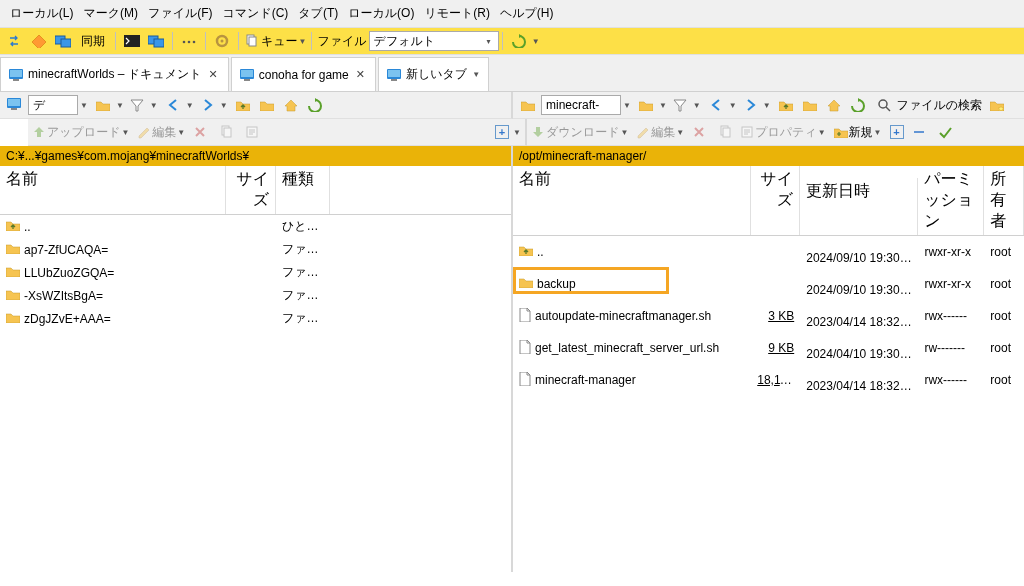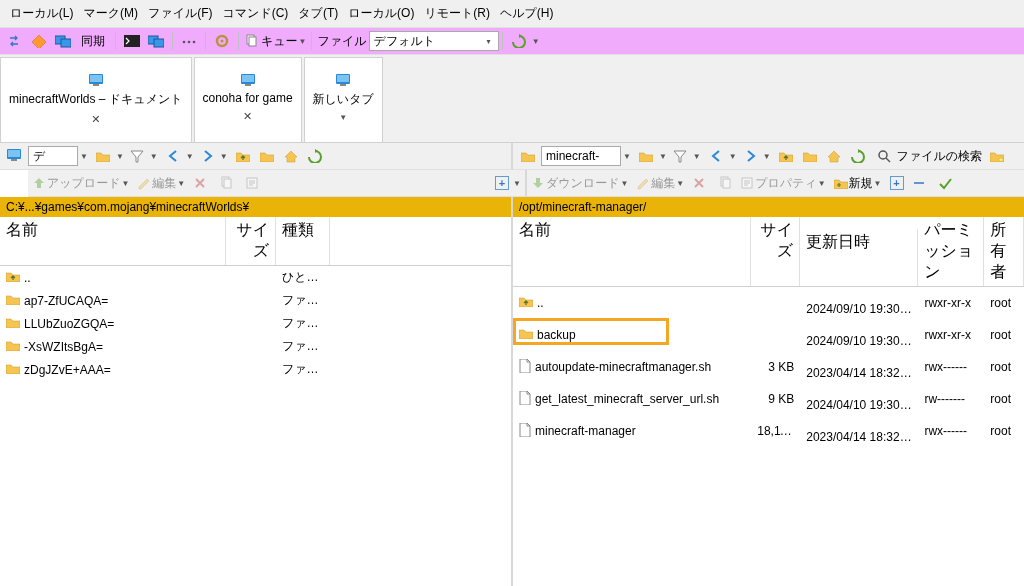--- a/index.html
+++ b/index.html
@@ -1,31 +1,31 @@
 <!DOCTYPE html>
 <html><head>
   <meta charset="utf-8">
   <style>
     * { box-sizing: border-box; margin: 0; padding: 0; font-family: "Meiryo UI", "MS UI Gothic", sans-serif; font-size: 12px; }
     body { background: #fff; overflow: hidden; }
     
     .menubar { display: flex; gap: 2px; padding: 2px 6px; background: #f0f0f0; border-bottom: 1px solid #e0e0e0; }
     .menubar span { padding: 3px 4px; cursor: default; }
     
-    .toolbar { display: flex; gap: 2px; padding: 2px 4px; background: #f0abfc; border-bottom: 1px solid #e0e0e0; align-items: center; }
+    .toolbar { display: flex; gap: 2px; padding: 2px 4px; background: #fde047; border-bottom: 1px solid #e0e0e0; align-items: center; }
     .toolbar .sep { width: 1px; height: 18px; background: #c0c0c0; margin: 0 3px; }
     .btn-icon { width: 22px; height: 22px; display: inline-flex; align-items: center; justify-content: center; }
     .btn-text { padding: 2px 5px; display: inline-flex; align-items: center; gap: 2px; }
     .dropdown { display: inline-flex; align-items: center; gap: 1px; }
     .dd-arrow { font-size: 8px; color: #555; }
     .input-select { border: 1px solid #aaa; height: 20px; padding: 0 4px; background: #fff; min-width: 130px; display:inline-flex; align-items:center; }
     .input-select.combo { min-width: 50px; }
     
     .tabbar { display: flex; gap: 0; background: #f0f0f0; border-bottom: 1px solid #d0d0d0; padding-top:2px; }
-    .tab { display: flex; align-items: center; gap: 5px; padding: 16px 8px; background: #fff; border: 1px solid #d0d0d0; border-bottom: none; margin-right: 2px; flex-direction: column; }
+    .tab { display: flex; align-items: center; gap: 5px; padding: 8px 8px; background: #fff; border: 1px solid #d0d0d0; border-bottom: none; margin-right: 2px; }
     .tab .tab-icon { width: 14px; height: 12px; }
     .tab-close { font-size: 11px; color: #444; padding: 0 2px; }
     
     .toolbar2 { display:flex; }
     .toolbar2 .half { flex:1; display:flex; align-items:center; gap:2px; padding:2px 4px; background:#f0f0f0; border-bottom:1px solid #e0e0e0; overflow:hidden; }
     .toolbar2 .half:first-child { border-right: 2px solid #d8d8d8; }
     
     .toolbar3 { display:flex;padding-left:28px; }
     .toolbar3 .half { flex:1; display:flex; align-items:center; gap:4px; padding:2px 4px; background:#f0f0f0; border-bottom:1px solid #e0e0e0; }
     .toolbar3 .half:first-child { border-right: 2px solid #d8d8d8; }
@@ -35,21 +35,21 @@
     .panes { display:flex; height:calc(586px - 160px); }
     .pane { flex:1; display:flex; flex-direction:column; overflow:hidden; }
     .pane:first-child { border-right:2px solid #d8d8d8; }
     .pathbar { background:#eab308; color:#000; padding:3px 6px; font-size:12px; }
     .headers { display:flex; border-bottom:1px solid #d0d0d0; }
     .hcell { padding:3px 6px; border-right:1px solid #e0e0e0; font-size:16px; background:#fff; }
     .hcell.right { text-align:right; }
     .rows { flex:1; overflow:auto; background:#fff; }
     .row { display:flex; padding:1px 0; align-items:center; }
     .cell { padding:2px 6px; font-size:12px; overflow:hidden; white-space:nowrap; text-overflow:ellipsis; }
-    .cell.right { text-align:right; }
+    .cell.right { text-align:right;text-decoration:underline; }
     .cell.name { display:flex; align-items:center; gap:4px; }
     .row.highlight { position:relative; }
     .row.highlight::after { content:''; position:absolute; left:0; top:-1px; width:150px; height:21px; border:3px solid #f5a623; pointer-events:none; }
 
     
     .pl .c1 { width: 226px; }
     .pl .c2 { width: 50px; }
     .pl .c3 { width: 54px; }
     
     .pr .c1 { width: 306px; }

